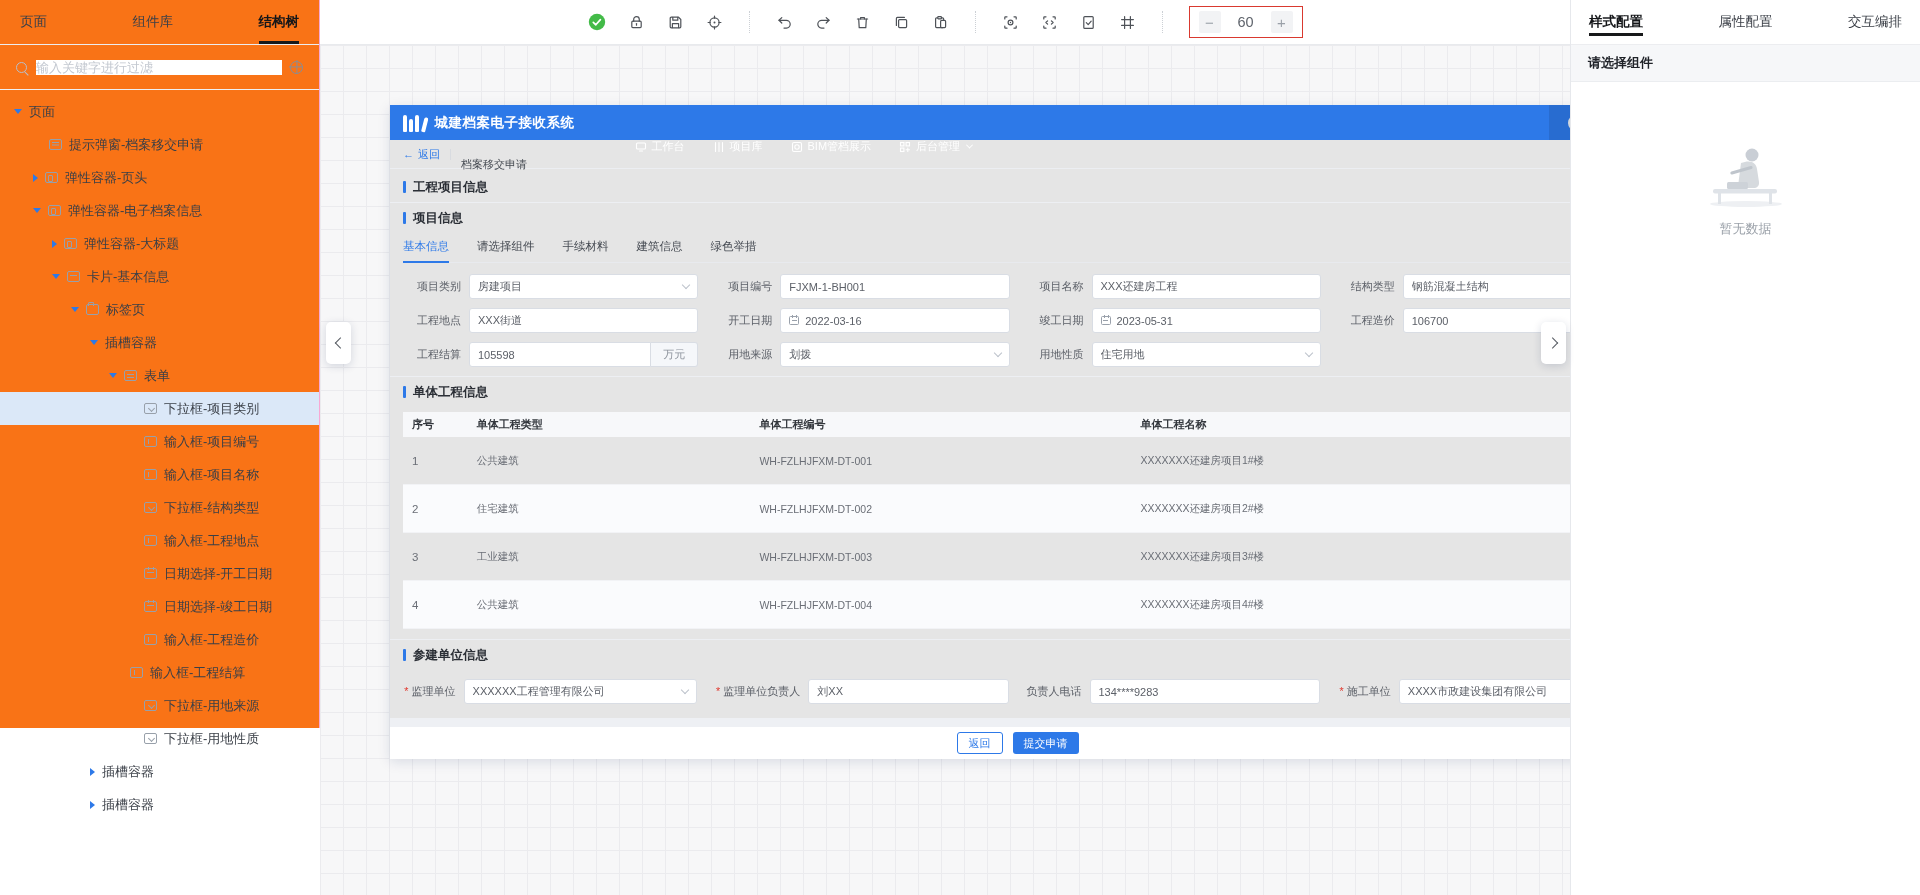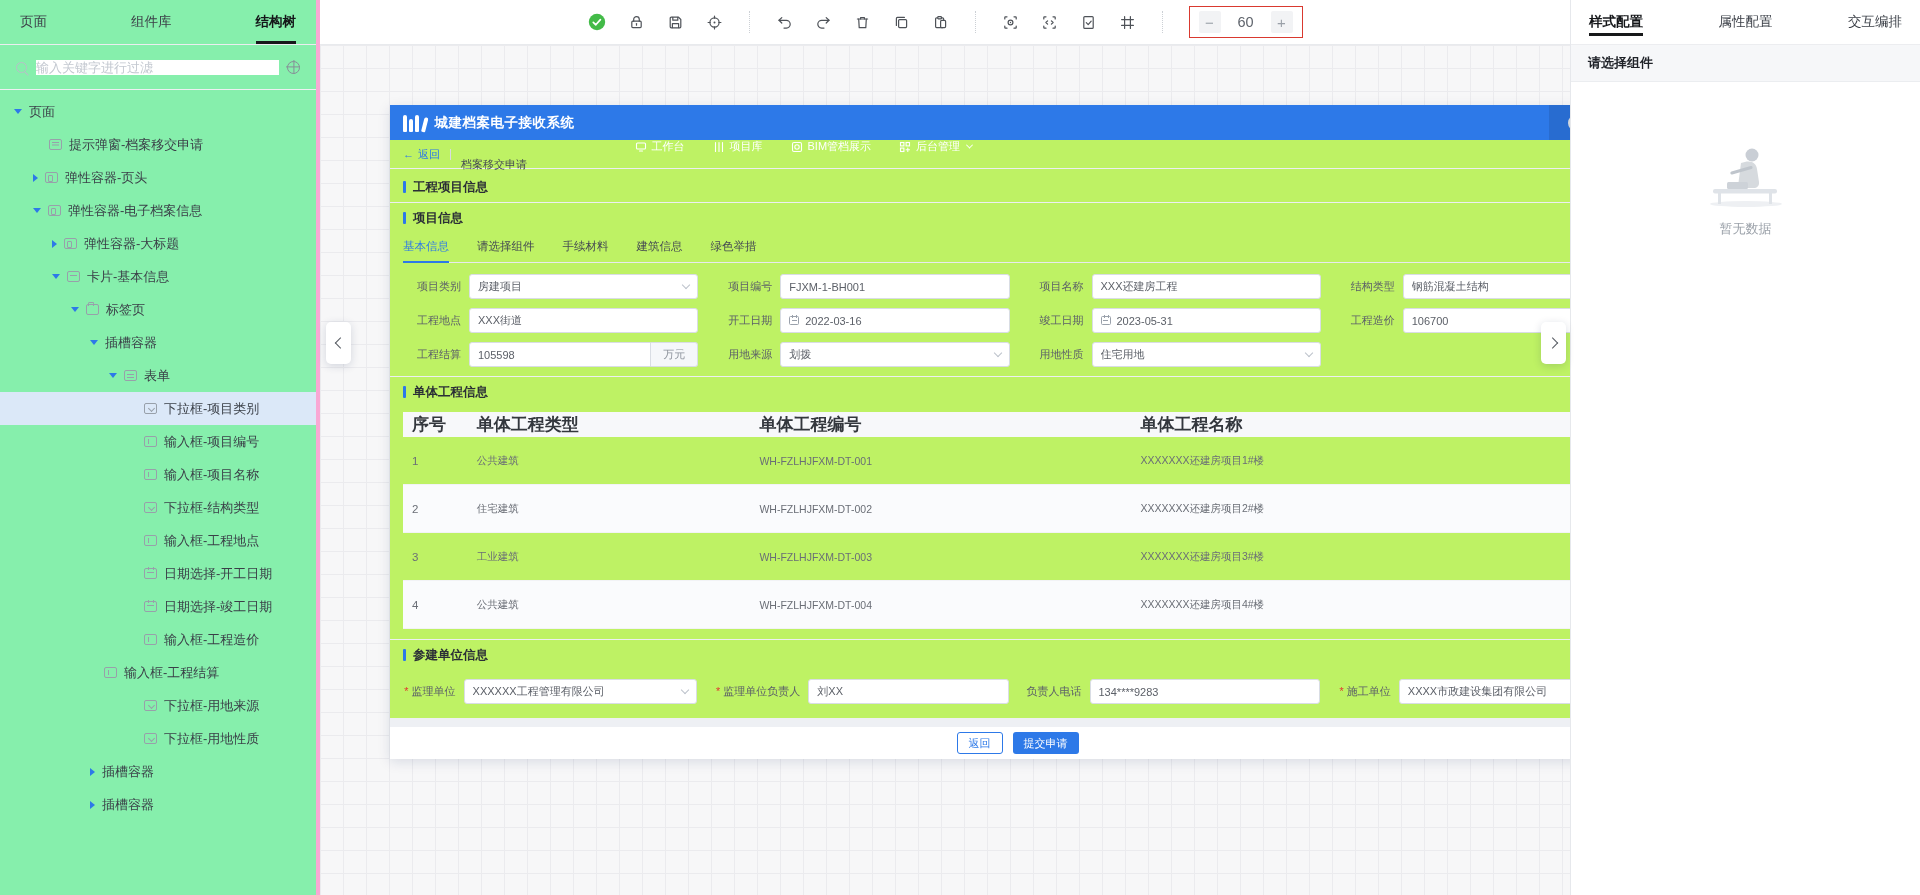--- a/index.html
+++ b/index.html
@@ -1,22 +1,22 @@
 <!DOCTYPE html>
 <html><head>
 <meta charset="utf-8">
 <style>
   * { margin:0; padding:0; box-sizing:border-box; }
   html,body { width:1920px; height:895px; overflow:hidden; background:#fff;
     font-family:"Liberation Sans","DejaVu Sans",sans-serif; color:#333; }
   #app { position:relative; width:1920px; height:895px; }
 
   
-  #sidebar { position:absolute; left:0; top:0; width:320px; height:895px; background:#86efac;
-    border-right:4px solid #f9a8d4; z-index:4; }
+  #sidebar { position:absolute; left:0; top:0; width:320px; height:728px; background:#f97316;
+    border-right:1px solid #f9a8d4; z-index:4; }
   .tabbar { display:flex; justify-content:space-between; align-items:stretch; height:45px;
     padding:0 20px; border-bottom:1px solid #ecedf0; }
   .stab { position:relative; display:flex; align-items:center; font-size:13.5px; color:#3c4048; cursor:pointer; }
   .stab.on { font-weight:bold; color:#141619; }
   .stab.on::after { content:''; position:absolute; left:0; right:0; bottom:0; height:3px; background:#17181a; }
   .searchrow { display:flex; align-items:center; height:45px; padding:0 16px; border-bottom:1px solid #eef0f2; }
   .sico { width:11px; height:11px; border:1.4px solid #b9bfc8; border-radius:50%; position:relative; flex:none; margin-right:9px; }
   .sico::after { content:''; position:absolute; width:1.4px; height:5px; background:#b9bfc8; left:9px; top:8px; transform:rotate(-45deg); }
   .sinput { border:none; outline:none; flex:1; font-size:13px; color:#333; min-width:0; font-family:inherit; }
   .sinput::placeholder { color:#c3c8d0; }
@@ -56,21 +56,21 @@
     background-image:linear-gradient(#ebebee 1px,transparent 1px),linear-gradient(90deg,#ebebee 1px,transparent 1px);
     background-size:23px 23px; }
   .paddle { position:absolute; width:25px; height:42px; background:#fff; border-radius:5px;
     box-shadow:0 2px 8px rgba(20,40,80,.16); display:flex; align-items:center; justify-content:center; z-index:5; cursor:pointer; }
   .paddle.pl { left:6px; top:322px; } .paddle.pr { left:1221px; top:322px; }
   .chev { width:8px; height:8px; border-left:1.6px solid #555a61; border-bottom:1.6px solid #555a61; }
   .chev.cl { transform:rotate(45deg) translate(1px,-1px); }
   .chev.cr { transform:rotate(225deg) translate(1px,-1px); }
 
   
-  #page { position:absolute; left:70px; top:105px; width:1255px; background:#bef264; z-index:2;
+  #page { position:absolute; left:70px; top:105px; width:1255px; background:#e5e5e5; z-index:2;
     box-shadow:0 3px 12px rgba(15,35,95,.13); }
   .appbar { height:35px; background:#2d79e8; display:flex; align-items:center; padding-left:13px; position:relative; color:#fff; }
   .logo { display:flex; align-items:flex-end; gap:2.5px; margin-right:10px; height:18px; }
   .logo i { width:3.5px; background:#fff; border-radius:2px 2px 1px 1px; display:block; }
   .logo i:nth-child(1){height:17px;} .logo i:nth-child(2){height:13px;} .logo i:nth-child(3){height:17px;}
   .logo i:nth-child(4){height:15px; transform:rotate(14deg); transform-origin:bottom;}
   .apptitle { font-size:13.5px; font-weight:bold; letter-spacing:.5px; margin-right:60px; white-space:nowrap; }
   #app-nav { display:flex; align-items:center; gap:28px;margin-top:48px; }
   .navitem { display:flex; align-items:center; gap:5px; font-size:11px; cursor:pointer; white-space:nowrap; }
   .nico { display:flex; } .nico svg { stroke:#fff; fill:none; stroke-width:1.1; stroke-linecap:round; }
@@ -112,21 +112,21 @@
     transform:rotate(45deg); margin-left:auto; flex:none; margin-top:-3px; }
   .calico { width:10px; height:9px; border:1px solid #9aa1ab; border-radius:1.5px; position:relative; margin-right:6px; flex:none; }
   .calico::before { content:''; position:absolute; left:2px; top:-2.5px; width:1.2px; height:3px; background:#9aa1ab; box-shadow:4px 0 0 #9aa1ab; }
   .calico::after { content:''; position:absolute; left:1.5px; top:2.5px; width:5px; height:1px; background:#9aa1ab; }
 
   
   #table { margin:6px 0 10px; }
   .th-row { display:flex; background:#f7f8fa; height:25px; align-items:center; }
   .td-row { display:flex; height:48px; align-items:center; border-bottom:1px solid #f2f3f6; cursor:default; }
   .td-row.alt { background:#fafbfd; }
-  .th { font-size:17px; font-weight:bold; color:#33373d; }
+  .th { font-size:11px; font-weight:bold; color:#33373d; }
   .td { font-size:10.5px; color:#6a6e76; }
   .c0 { width:6%; padding-left:9px; } .c1 { width:23%; } .c2 { width:31%; } .c3 { width:40%; }
   .th.c1 { text-align:left; } .td.c1,.th.c2,.td.c2,.th.c3,.td.c3 { }
   .td.c0 { font-size:11.5px; }
 
   #participants { display:flex; gap:18px; margin:10px 0 14px; }
   #participants .field { flex:1; }
 
   .graystrip { height:9px; background:#eef0f4; }
   .pfooter { height:32px; display:flex; align-items:center; justify-content:center; gap:10px; background:#fff; }
@@ -243,21 +243,21 @@
         <div class="trow" style="padding-left:128px">
           <i class="arr ph"></i>
           <i class="tico t-date"></i>
           <span>日期选择-竣工日期</span>
         </div>
         <div class="trow" style="padding-left:128px">
           <i class="arr ph"></i>
           <i class="tico t-input"></i>
           <span>输入框-工程造价</span>
         </div>
-        <div class="trow" style="padding-left:88px">
+        <div class="trow" style="padding-left:114px">
           <i class="arr ph"></i>
           <i class="tico t-input"></i>
           <span>输入框-工程结算</span>
         </div>
         <div class="trow" style="padding-left:128px">
           <i class="arr ph"></i>
           <i class="tico t-select"></i>
           <span>下拉框-用地来源</span>
         </div>
         <div class="trow" style="padding-left:128px">

